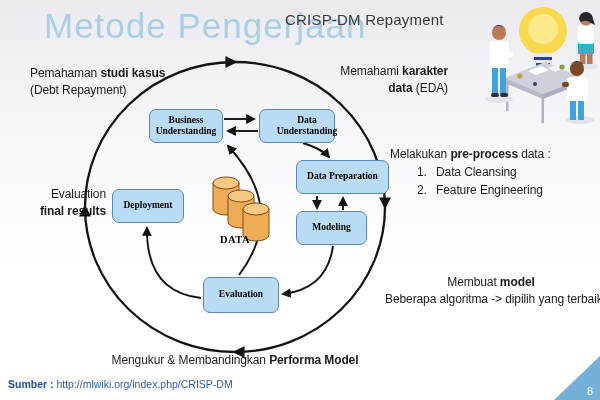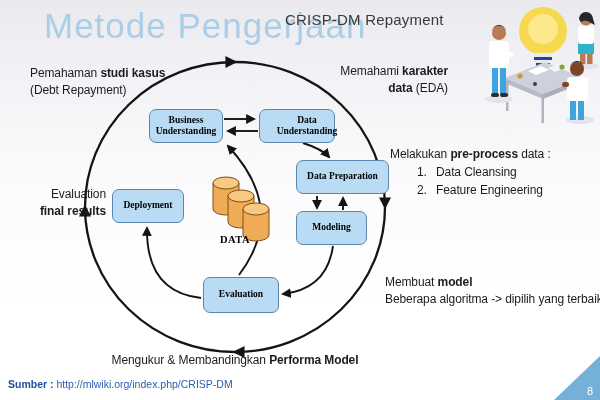--- a/index.html
+++ b/index.html
@@ -14,21 +14,21 @@
   .subtitle{left:285px;top:11px;font-size:15px;color:#3a3a3a;font-weight:500;letter-spacing:.2px;}
   
   .ann{font-size:12px;line-height:1.42;letter-spacing:-.1px;color:#1c1c1c;}
   .ann b{font-weight:700;margin-top:40px;}
   .ann-case{left:30px;top:65px;width:170px;}
   .ann-eda{left:300px;top:63px;width:148px;text-align:right;}
   .ann-pre{left:390px;top:146px;width:205px;}
   .ann-pre ol{margin:1px 0 0 0;padding-left:28px;}
   .ann-pre li{margin:0 0 1px 12px;padding-left:6px;}
   .ann-report{left:22px;top:186px;width:84px;text-align:right;}
-  .ann-model{left:385px;top:274px;width:212px;white-space:nowrap;}
+  .ann-model{left:385px;top:274px;width:212px;white-space:nowrap;text-align:center;}
   .ann-perf{left:70px;top:352px;width:330px;text-align:center;white-space:nowrap;}
   
   .node{
     position:absolute;box-sizing:border-box;
     background:#badbf4;border:1.6px solid #5b86ad;border-radius:7px;
     display:flex;align-items:center;justify-content:center;text-align:center;
     font-family:"Liberation Serif",serif;font-weight:700;font-size:9.5px;line-height:1.2;
     color:#000;padding:2px 4px;
   }
   #svg-diagram{left:0;top:0;pointer-events:none;}

